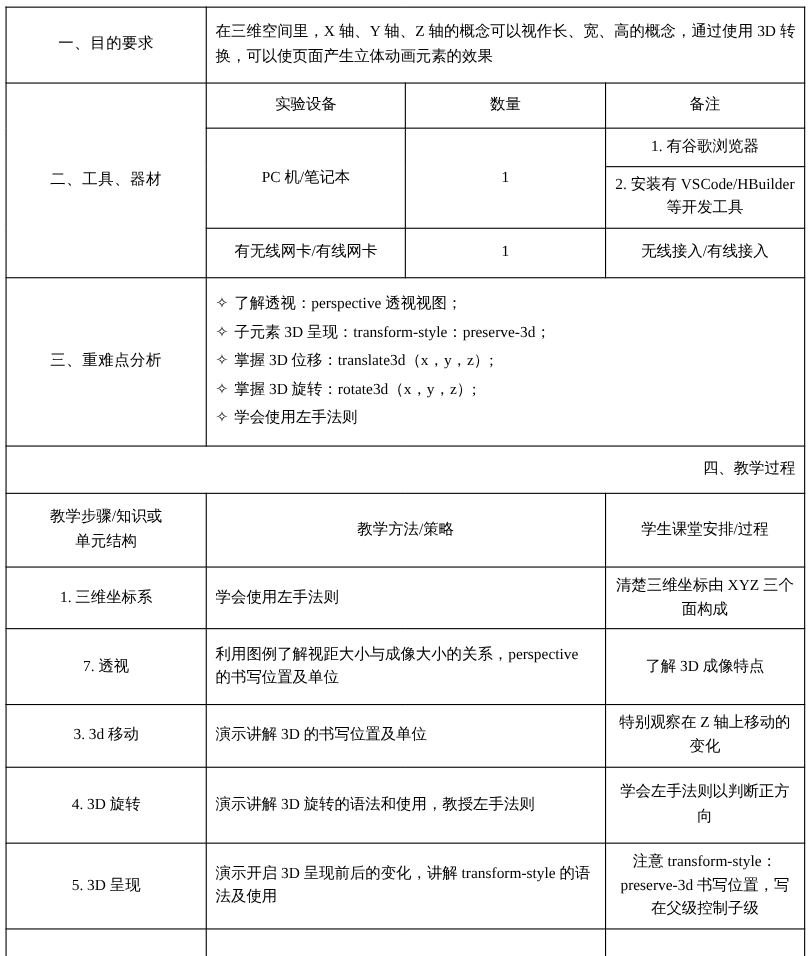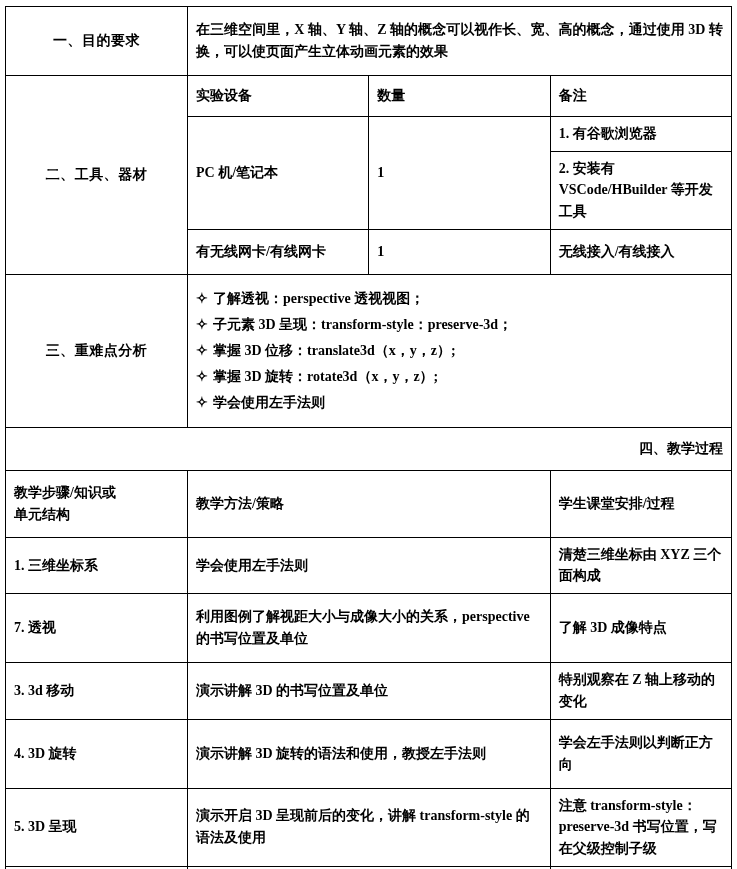--- a/index.html
+++ b/index.html
@@ -13,35 +13,34 @@
     font-family: "Liberation Serif", "DejaVu Serif", serif;
     color: #000000;
     font-size: 14px;
   }
   .page {
     width: 615px;
     height: 869px;
     position: relative;
     box-sizing: border-box;
     padding: 6px 5px 16px 5px;
-    font-weight: bold;
   }
   table.sheet {
     width: 727px;
     border-collapse: collapse;
     table-layout: fixed;
   }
   table.sheet td {
     border: 1px solid #000000;
     padding: 6px 8px;
     vertical-align: middle;
     line-height: 1.55;
     font-size: 14px;
   }
-  .c { }
+  .c { text-align: center; }
   .l { text-align: left; }
   .label-cell {
     text-align: center;
     letter-spacing: 0.5px;
   }
   .section-row td {
     text-align: right;
     padding: 7px 8px;
   }
   .bullets {

